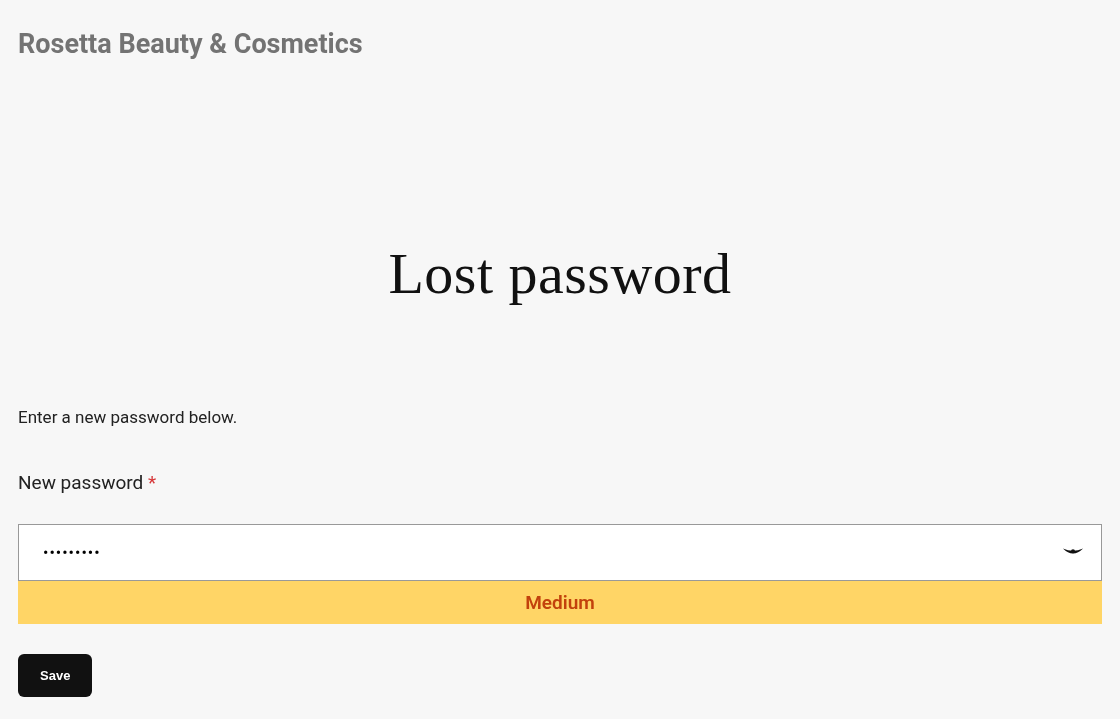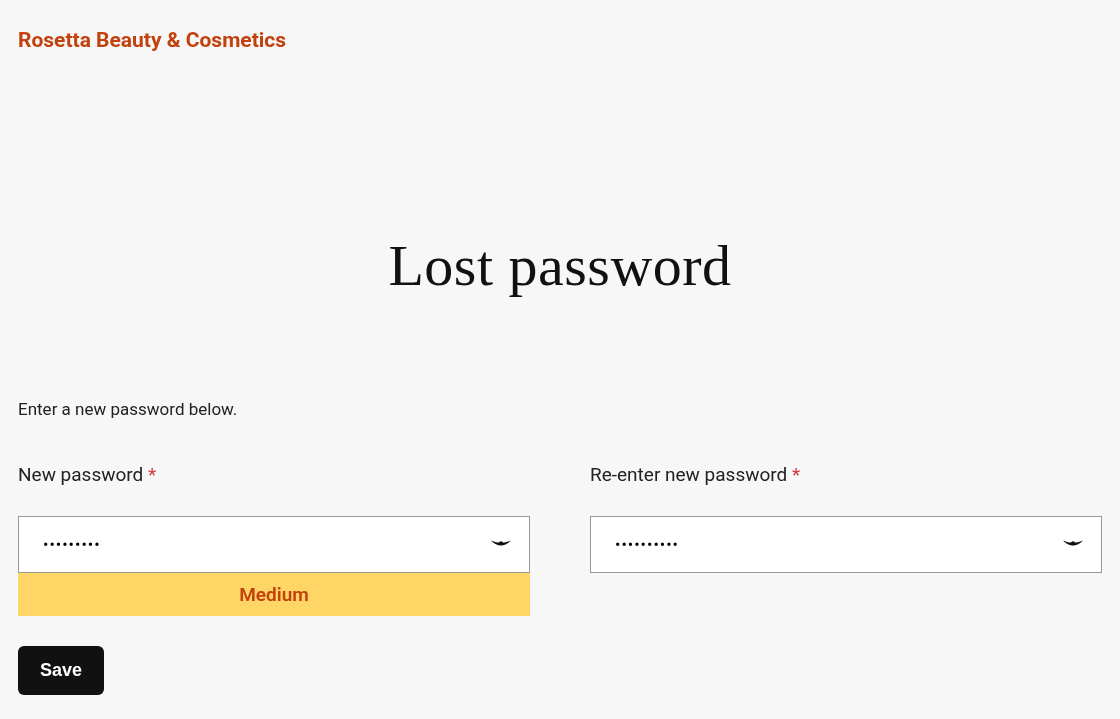--- a/index.html
+++ b/index.html
@@ -14,23 +14,23 @@
       height: 719px;
       overflow: hidden;
     }
     .header {
       display: flex;
       align-items: center;
       justify-content: space-between;
       padding: 28px 18px 28px 18px;
     }
     .site-title {
-      font-size: 21px;
+      font-size: 27px;
       font-weight: 700;
-      color: #c2410c;
+      color: #737373;
     }
     .nav {
       display: flex;
       align-items: center;
       gap: 26px;
     }
     .nav-link {
       font-size: 19px;
       font-weight: 500;
       color: #111;
@@ -139,21 +139,21 @@
       font-size: 19px;
       font-weight: 600;
       color: #c2410c;
     }
     .save-button {
       margin-top: 30px;
       background: #111;
       color: #fff;
       border: none;
       padding: 14px 22px;
-      font-size: 18px;
+      font-size: 13px;
       font-weight: 600;
       border-radius: 6px;
       cursor: pointer;
     }
   </style>
 </head>
 <body>
 
 <header class="header">
   <div class="site-title">Rosetta Beauty &amp; Cosmetics</div>
@@ -175,31 +175,17 @@
         <span class="eye-toggle">
           <svg viewBox="0 0 24 12" width="22" height="12" fill="#111">
             <path d="M1 1 Q12 12 23 1 Q12 6 1 1 Z"></path>
             <circle cx="12" cy="4" r="2.2"></circle>
           </svg>
         </span>
       </div>
       <div class="strength-bar">Medium</div>
     </div>
 
-    <div class="form-col">
-      <label class="field-label">
-        <span>Re-enter new password </span><span class="required">*</span>
-      </label>
-      <div class="input-wrap">
-        <input type="password" class="password-input" value="••••••••••" style="">
-        <span class="eye-toggle">
-          <svg viewBox="0 0 24 12" width="22" height="12" fill="#111">
-            <path d="M1 1 Q12 12 23 1 Q12 6 1 1 Z"></path>
-            <circle cx="12" cy="4" r="2.2"></circle>
-          </svg>
-        </span>
-      </div>
-    </div>
 
   </div>
 
   <button class="save-button">Save</button>
 </div>
 
 </body></html>

